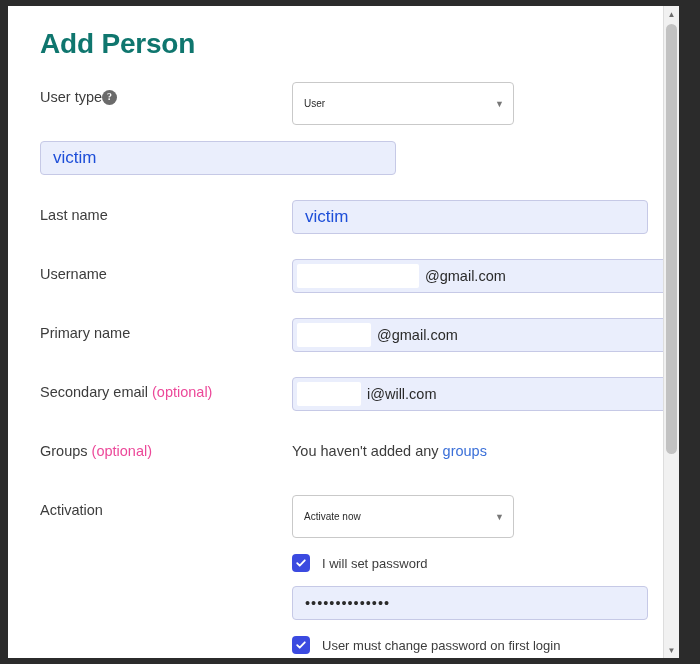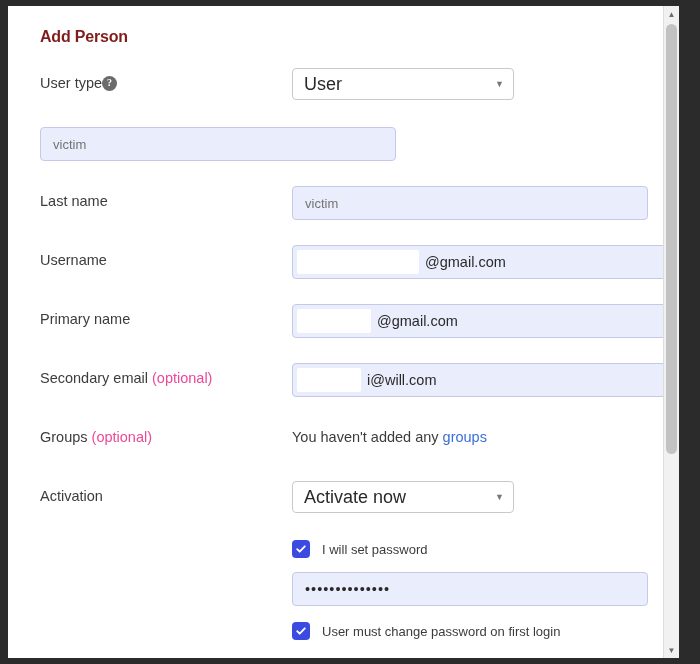--- a/index.html
+++ b/index.html
@@ -29,23 +29,23 @@
     width: 655px;
     height: 652px;
     background: #ffffff;
     overflow: hidden;
   }
   .content {
     padding: 22px 28px 0 32px;
     box-sizing: border-box;
   }
   .page-title {
-    font-size: 16px;
+    font-size: 28px;
     font-weight: bold;
-    color: #7f1d1d;
+    color: #0f766e;
     margin: 0 0 22px 0;
     letter-spacing: -0.2px;
   }
   .form-row {
     display: flex;
     align-items: flex-start;
     margin-bottom: 0;
     min-height: 59px;
   }
   .form-label {
@@ -77,25 +77,25 @@
     font-family: "Liberation Serif", serif;
   }
   .field-col {
     flex: 1 1 auto;
     position: relative;
   }
   select.select-box {
     -webkit-appearance: none;
     appearance: none;
     width: 222px;
-    height: 32px;
+    height: 43px;
     border: 1px solid #c9c9c9;
     border-radius: 4px;
     background: #ffffff;
-    font-size: 18px;
+    font-size: 10px;
     color: #2a2a2a;
     padding: 0 26px 0 11px;
     font-family: "Liberation Sans", sans-serif;
     box-sizing: border-box;
   }
   .select-wrap {
     position: relative;
     display: inline-block;
   }
   .select-arrow {
@@ -107,22 +107,22 @@
     color: #777777;
     font-size: 9px;
     line-height: 1;
   }
   input.text-box {
     width: 356px;
     height: 34px;
     border: 1px solid #c6c9e6;
     border-radius: 4px;
     background: #eaeefc;
-    font-size: 13px;
-    color: #737373;
+    font-size: 17px;
+    color: #1d4ed8;
     padding: 0 12px;
     box-sizing: border-box;
     font-family: "Liberation Sans", sans-serif;
     outline: none;
   }
   .suffix-field {
     position: relative;
     width: 401px;
     height: 34px;
     border: 1px solid #c6c9e6;

